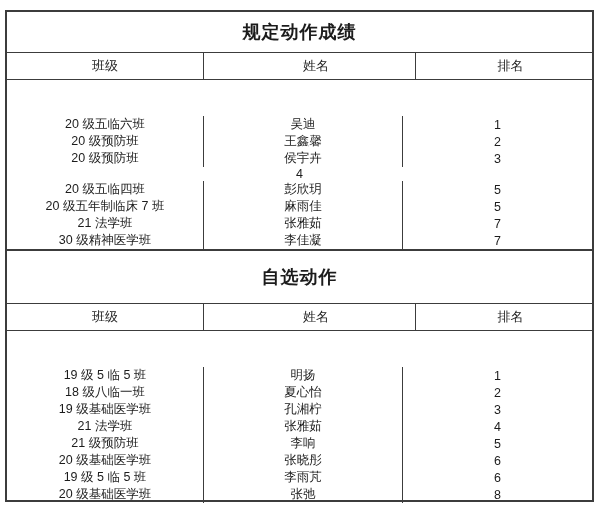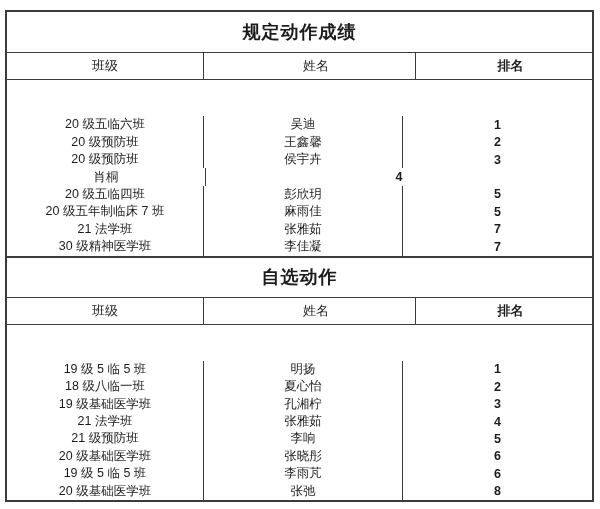--- a/index.html
+++ b/index.html
@@ -34,42 +34,42 @@
     height: 41px;
     flex: 0 0 auto;
     display: flex;
     align-items: center;
     justify-content: center;
     font-size: 18px;
     font-weight: bold;
     letter-spacing: 1px;
     border-bottom: 1px solid var(--border-color);
   }
-  .section + .section .title-row { height: 40px; }
+  .section + .section .title-row { height: 53px; }
   .header-row {
     height: 27px;
     flex: 0 0 auto;
     display: flex;
     border-bottom: 1px solid var(--border-color);
     font-size: 13px;
     gap: 13px;
   }
   .rows { display: flex; flex-direction: column; flex: 1 1 auto; margin-top: 36px; }
   .data-row { display: flex; flex: 1 1 0; font-size: 12.5px; }
   .cell {
     display: flex;
     align-items: center;
     justify-content: center;
     text-align: center;
     overflow: hidden;
     white-space: nowrap;
   }
   .col0 { width: 197px; flex: 0 0 auto; border-right: 1px solid var(--border-color); }
   .col1 { width: 199px; flex: 0 0 auto; border-right: 1px solid var(--border-color); }
-  .col2 { flex: 1 1 auto; font-weight: bold; }
+  .col2 { flex: 1 1 auto; }
 </style>
 </head>
 <body>
 
 <div class="score-table">
 
   <div class="section">
     <div class="title-row">规定动作成绩</div>
     <div class="header-row">
       <div class="cell col0">班级</div>
@@ -86,21 +86,20 @@
           <div class="cell col0">20 级预防班</div>
           <div class="cell col1">王鑫馨</div>
           <div class="cell col2">2</div>
         </div>
         <div class="data-row">
           <div class="cell col0">20 级预防班</div>
           <div class="cell col1">侯宇卉</div>
           <div class="cell col2">3</div>
         </div>
         <div class="data-row">
-          <div class="cell col1">肖桐</div>
           <div class="cell col2">4</div>
         </div>
         <div class="data-row">
           <div class="cell col0">20 级五临四班</div>
           <div class="cell col1">彭欣玥</div>
           <div class="cell col2">5</div>
         </div>
         <div class="data-row">
           <div class="cell col0">20 级五年制临床 7 班</div>
           <div class="cell col1">麻雨佳</div>

